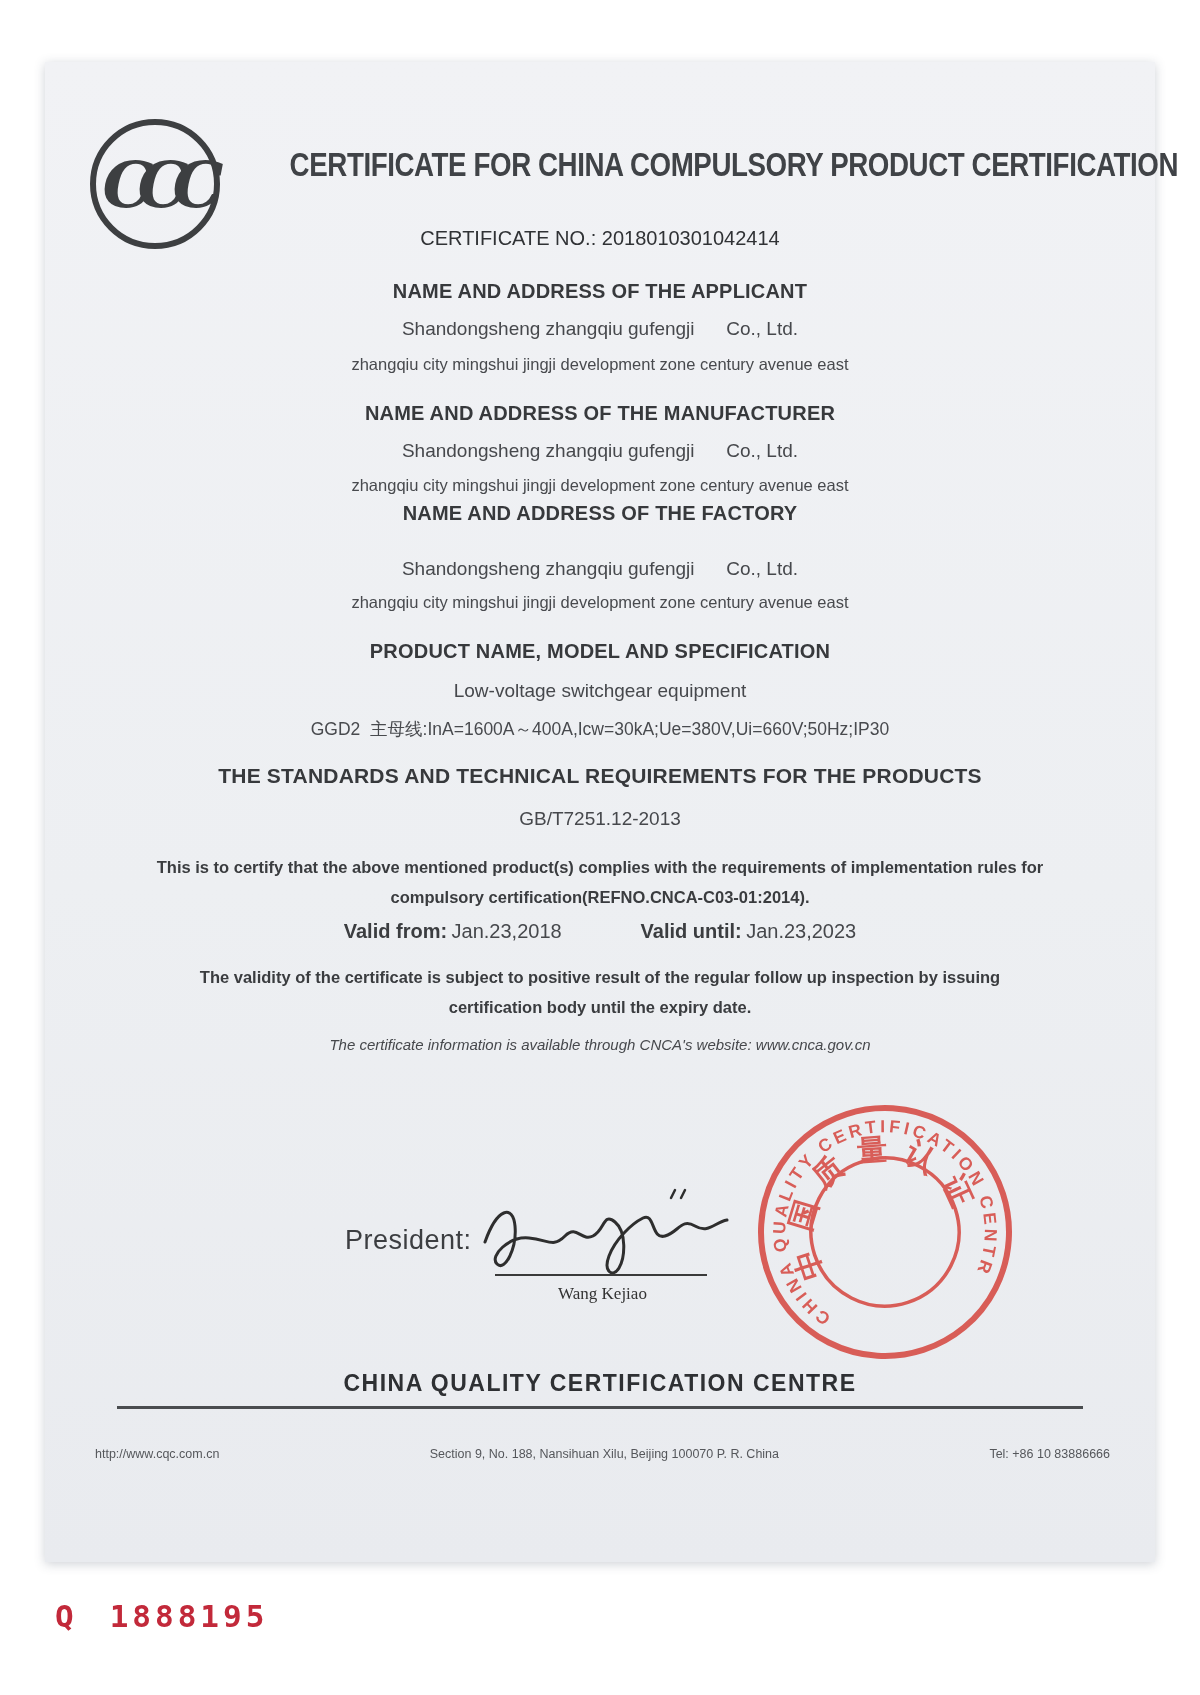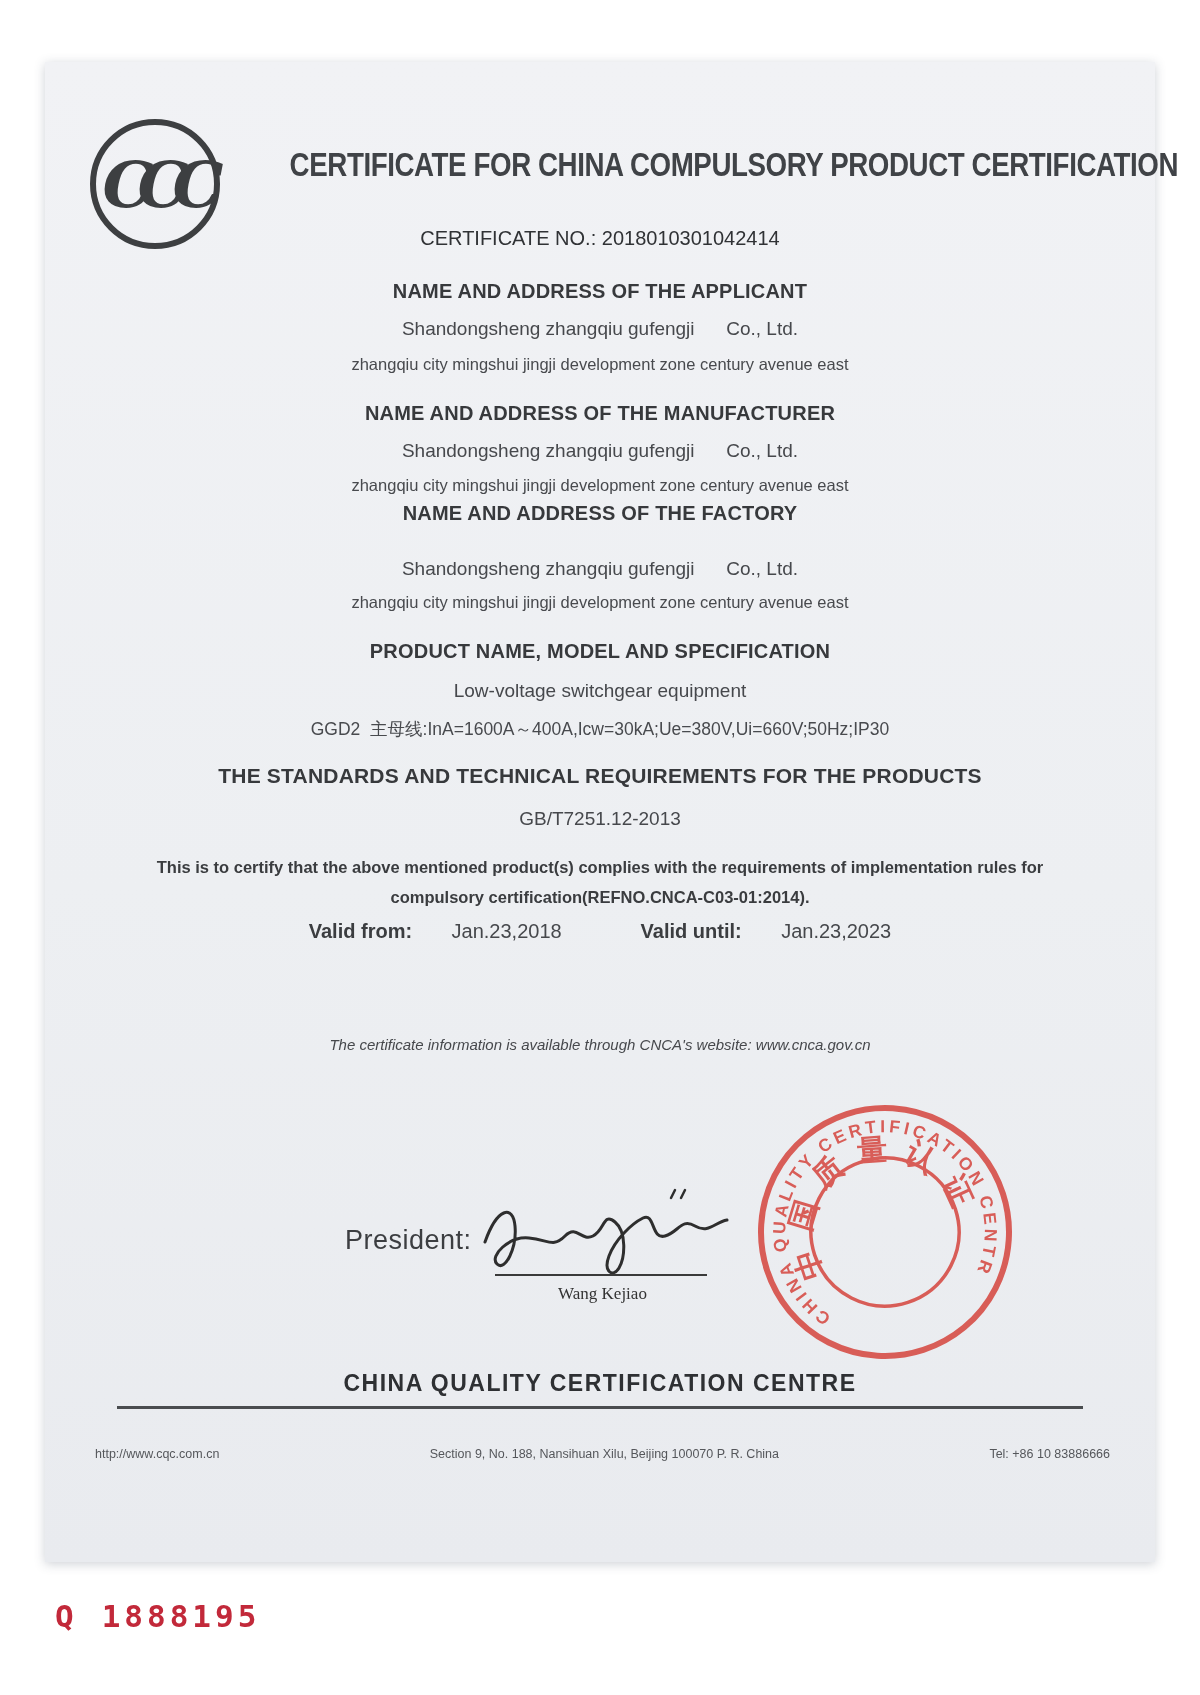--- a/index.html
+++ b/index.html
@@ -19,35 +19,35 @@
   .sec-addr{font-size:16.5px;font-weight:400;color:#484a4e;}
   .title-wrap{position:absolute;left:160px;width:950px;top:84px;text-align:center;}
   .title{
     display:inline-block;font-size:33px;font-weight:700;color:#404347;
     white-space:nowrap;transform:scaleX(0.84);transform-origin:center;
     letter-spacing:-0.5px;
   }
   .certno{font-size:20px;font-weight:400;color:#303235;}
   .bold-par{font-size:16.5px;font-weight:700;color:#3a3c3f;line-height:30px;}
   .valid span.lbl{font-weight:700;font-size:20px;}
-  .valid span.val{font-weight:400;font-size:20px;color:#46484c;margin-left:35px;}
+  .valid span.val{font-weight:400;font-size:20px;color:#46484c;}
   .cnca{font-size:15px;font-weight:400;color:#46484c;}
   .centre-name{font-size:23px;font-weight:700;letter-spacing:1.5px;color:#2e3033;}
   .rule{position:absolute;left:72px;right:72px;top:1344px;height:3px;background:#4a4c4f;}
   .footer-row{
     position:absolute;left:50px;right:45px;top:1362px;display:flex;
     justify-content:space-between;align-items:baseline;
     font-size:12.5px;color:#55575b;margin-top:23px;
   }
   .q-serial{
     position:absolute;left:55px;top:1598px;
     font-family:"DejaVu Sans Mono","Liberation Mono",monospace;
     font-weight:700;font-size:31px;color:#c2293a;letter-spacing:2px;
   }
-  .q-serial .num{margin-left:26px;letter-spacing:4px;}
+  .q-serial .num{margin-left:34px;letter-spacing:4px;}
   .abs{position:absolute;}
   .sig-line{position:absolute;left:450px;top:1212px;width:212px;border-bottom:2px solid #3a3a3a;}
   .president{font-size:27px;font-weight:400;color:#3c3e41;letter-spacing:.5px;}
   .wang{font-family:"Liberation Serif","DejaVu Serif",serif;font-size:17px;color:#333;text-align:center;}
   svg{display:block;}
 </style>
 </head>
 <body>
 
 <div class="cert">
@@ -87,20 +87,21 @@
   <div class="row bold-par" style="top:790px;padding:0 100px;">This is to certify that the above mentioned product(s) complies with the requirements of implementation rules for compulsory certification(REFNO.CNCA-C03-01:2014).</div>
 
   <div class="row valid" style="top:858px;">
     <span class="lbl">Valid from:</span>
     <span class="val">Jan.23,2018</span>
     <span style="display:inline-block;width:70px;"></span>
     <span class="lbl">Valid until:</span>
     <span class="val">Jan.23,2023</span>
   </div>
 
+  <div class="row bold-par" style="top:900px;padding:0 140px;">The validity of the certificate is subject to positive result of the regular follow up inspection by issuing certification body until the expiry date.</div>
 
   <div class="row cnca" style="top:974px;font-style:italic;">The certificate information is available through CNCA's website: www.cnca.gov.cn</div>
 
 
   <div class="abs president" style="left:300px;top:1163px;">President:</div>
 
   <div class="abs" style="left:430px;top:1118px;">
     <svg width="280" height="110" viewBox="0 0 280 110">
       <path d="M10,62 C22,28 38,24 40,46 C42,68 30,92 22,84 C14,76 34,56 54,58 C74,60 78,68 90,56
                C102,44 106,62 118,56 C130,50 128,32 140,42 C152,52 150,78 144,88 C138,98 128,92 134,76

